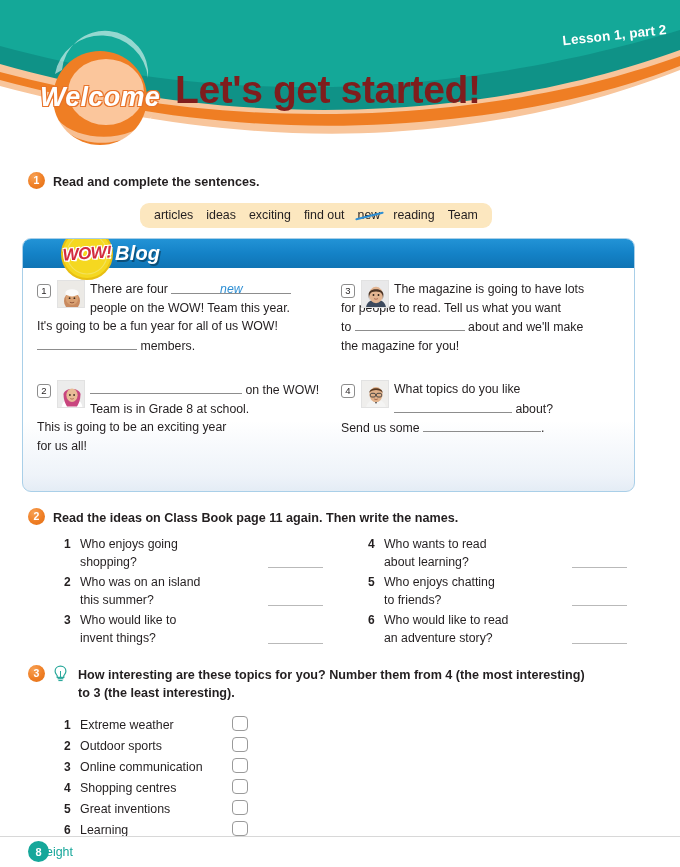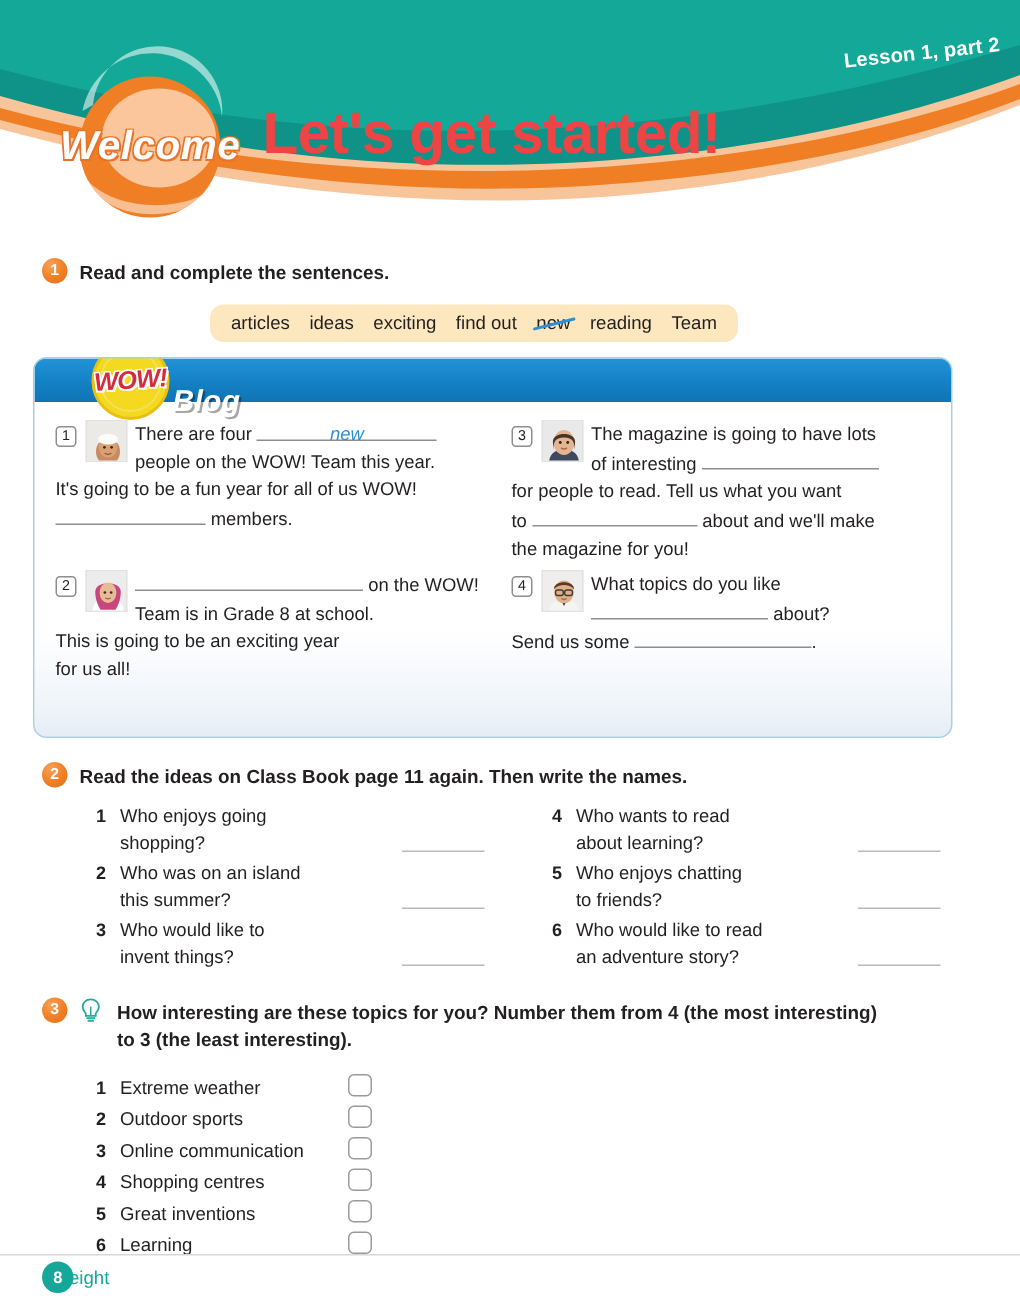--- a/index.html
+++ b/index.html
@@ -38,21 +38,21 @@
     color: #ffffff;
     font-size: 27px; font-weight: bold;
     font-style: italic;
     letter-spacing: .3px;
     text-shadow: 1.2px 1.2px 0 #e8732a, -1px 1px 0 #e8732a, 1px -1px 0 #e8732a, -1px -1px 0 #e8732a;
     z-index: 3;
   }
 
   .page-title {
     position: absolute; left: 175px; top: 68px;
-    color: #ef4444;
+    color: #7f1d1d;
     font-size: 39px;
     font-weight: bold;
     letter-spacing: -.4px;
     white-space: nowrap;
   }
 
   
   .ex-badge {
     display: inline-flex; align-items: center; justify-content: center;
     width: 17px; height: 17px; border-radius: 50%;
@@ -94,21 +94,21 @@
     border-radius: 9px;
     background: linear-gradient(to bottom, #ffffff 0%, #ffffff 72%, #eef3f9 94%, #e4ecf5 100%);
     overflow: hidden;
   }
   .blog-bar {
     height: 29px;
     background: linear-gradient(to bottom, #2293d6 0%, #1482c7 50%, #0f74b4 100%);
     position: relative;
   }
   .blog-word {
-    position: absolute; left: 92px; top: 18px;
+    position: absolute; left: 92px; top: 3px;
     color: #ffffff; font-size: 20px; font-weight: bold;
     font-style: italic;
     text-shadow: 1.5px 1.5px 0 rgba(0,0,0,.35);
     letter-spacing: .2px;
   }
   .wow-badge {
     position: absolute; left: 33px; top: -11px;
     width: 62px; height: 52px;
   }
   .wow-text {
@@ -301,24 +301,20 @@
           <rect width="28" height="28" fill="#e9e9ea"></rect>
           <path d="M4,28 C4,21 9,18.5 14,18.5 C19,18.5 24,21 24,28 Z" fill="#3d4a5e"></path>
           <ellipse cx="14" cy="14" rx="7" ry="8.3" fill="#e3b592"></ellipse>
           <path d="M6.6,13.5 C6.6,6.6 21.4,6.6 21.4,13.5 C21.4,16 20.6,19.5 20.6,19.5 C21.6,14 20,10.6 14,10.6 C8,10.6 6.4,14 7.4,19.5 C7.4,19.5 6.6,16 6.6,13.5 Z" fill="#4a3426"></path>
           <circle cx="11.5" cy="14" r="0.95" fill="#2c2018"></circle>
           <circle cx="16.5" cy="14" r="0.95" fill="#2c2018"></circle>
           <path d="M12,17.6 Q14,19 16,17.6" stroke="#a9684f" stroke-width="0.9" fill="none"></path>
         </svg>
       </span>
       <div class="bi-l1">The magazine is going to have lots</div>
-      <div class="bi-l2">
-        <span>of interesting</span>
-        <span class="blank" style="width:118px;"></span>
-      </div>
       <div class="bi-l3">for people to read. Tell us what you want</div>
       <div class="bi-l4">
         <span>to</span>
         <span class="blank" style="width:110px;"></span>
         <span>about and we'll make</span>
       </div>
       <div class="bi-l4">the magazine for you!</div>
     </div>
 
     <div class="blog-item" style="left:14px; top:112px; width:290px;">

